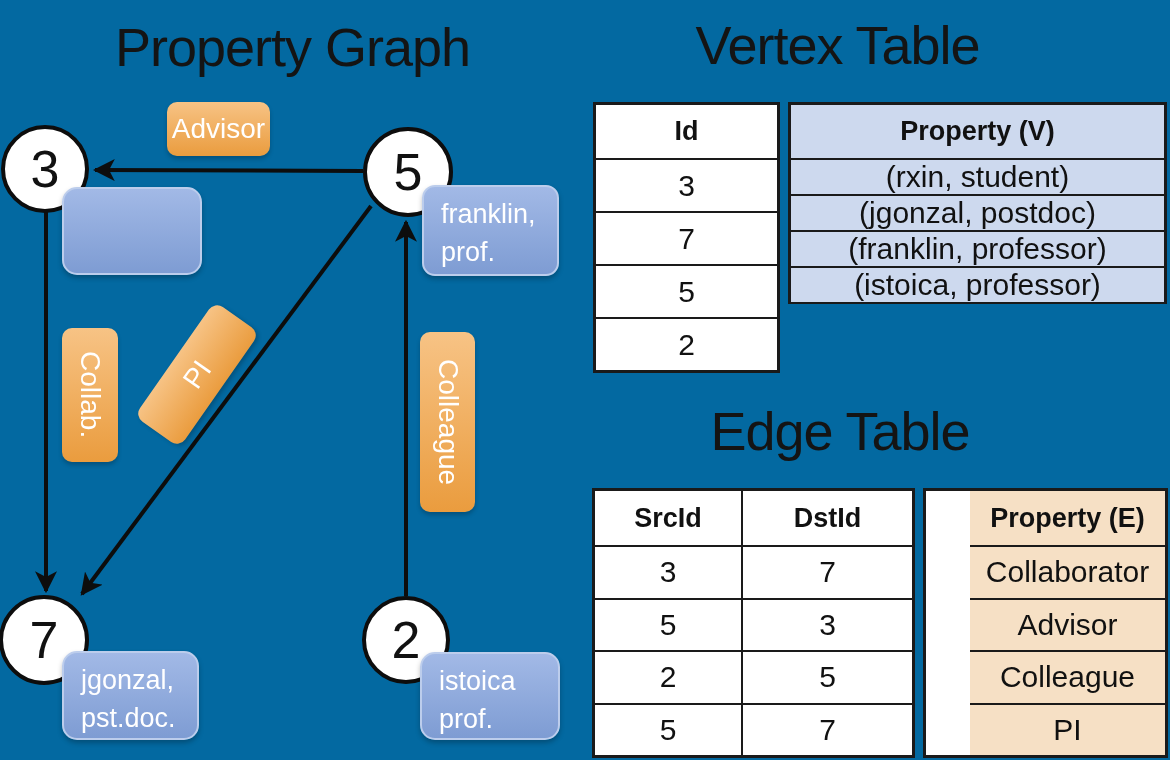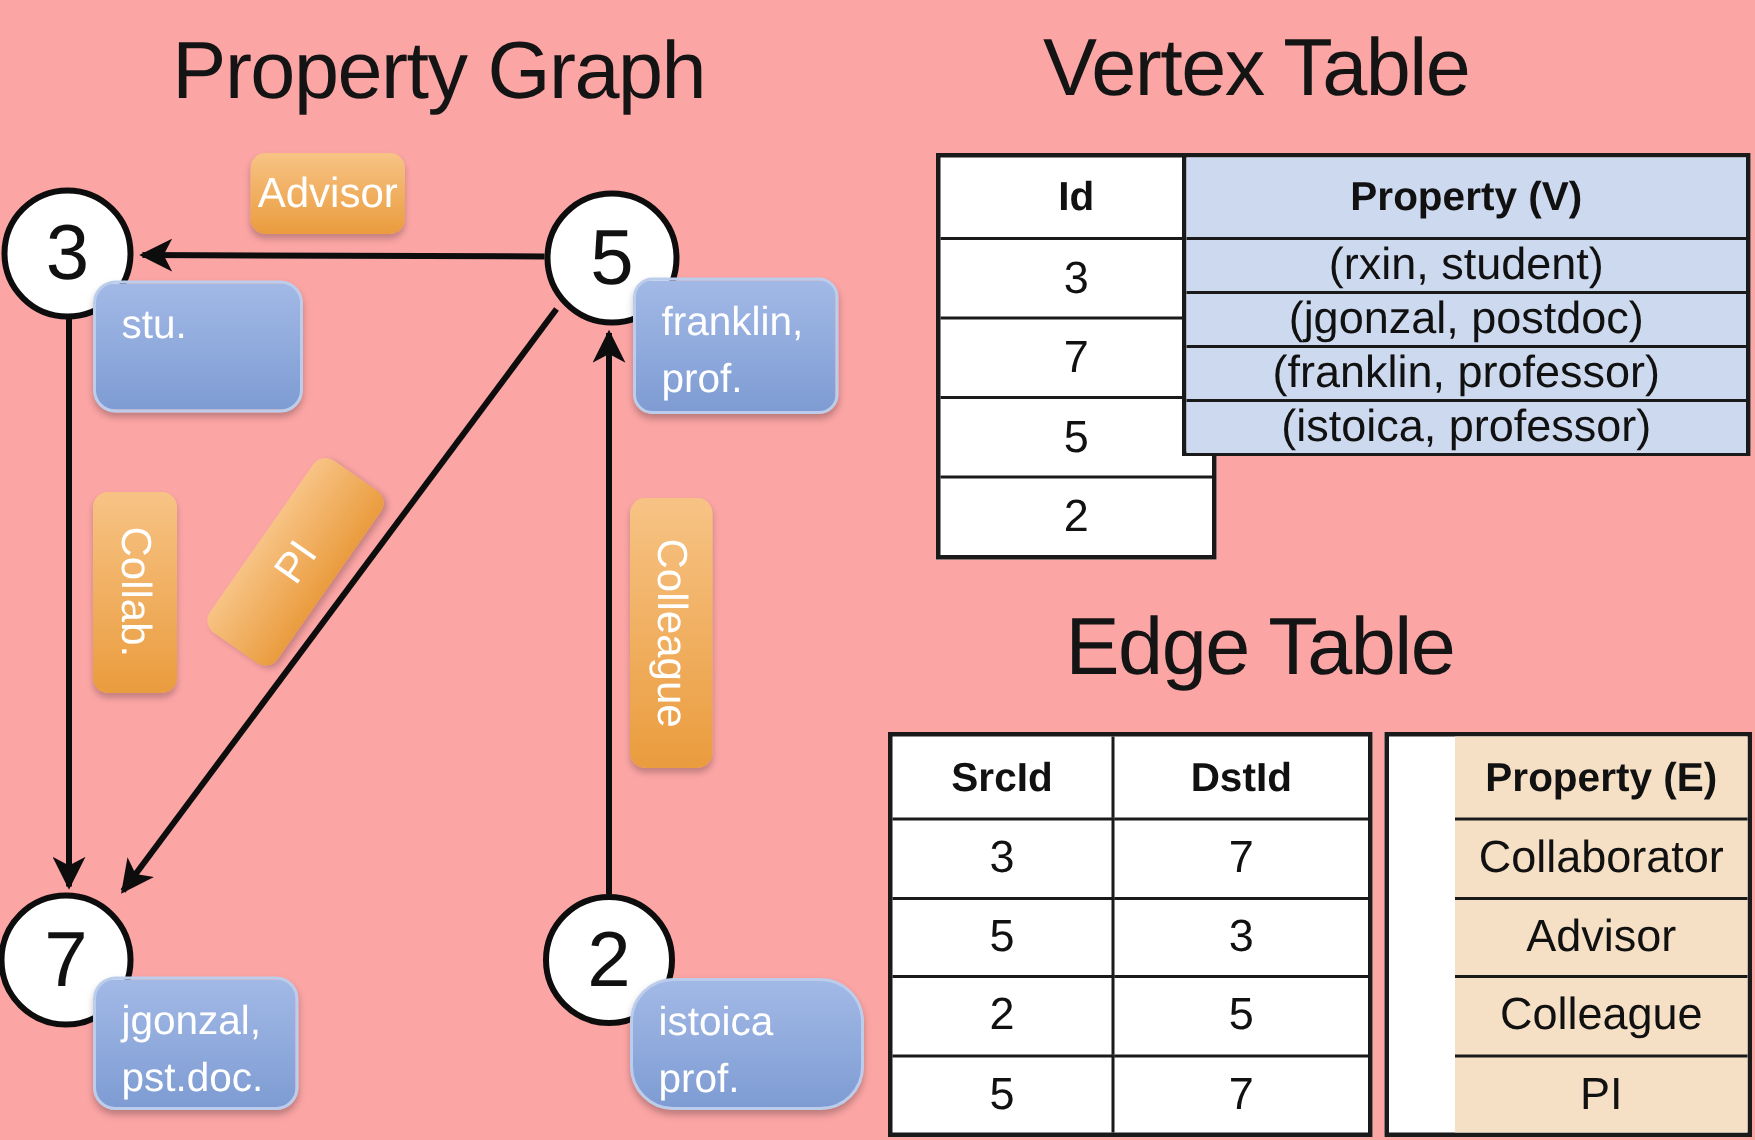--- a/index.html
+++ b/index.html
@@ -1,17 +1,17 @@
 <!DOCTYPE html>
 <html><head>
 <meta charset="utf-8">
 <style>
   html,body{margin:0;padding:0;background:#ffffff;}
   #stage{
-    position:relative;width:1170px;height:760px;background:#fca5a5;overflow:hidden;
+    position:relative;width:1170px;height:760px;background:#0369a1;overflow:hidden;
     font-family:"Liberation Sans","DejaVu Sans",sans-serif;color:#111;
   }
   
   .big-title{
     position:absolute;font-size:54px;font-weight:300;letter-spacing:-1px;
     color:#141414;text-align:center;white-space:nowrap;
   }
   #graph-title{left:0;top:16px;width:585px;}
   #vertex-title{left:585px;top:14px;width:505px;}
   #edge-title{left:585px;top:400px;width:510px;}
@@ -32,21 +32,21 @@
     position:absolute;border-radius:15px;box-sizing:border-box;
     background:linear-gradient(#a2b9e6,#7e9cd3);
     border:2px solid #bccdec;
     box-shadow:0 3px 5px rgba(0,0,0,0.25);
     color:#ffffff;font-size:27px;font-weight:300;line-height:1.42;
     padding:8px 6px 0 17px;
   }
   #prop-rxin{left:62px;top:187px;width:140px;height:88px;}
   #prop-franklin{left:422px;top:185px;width:137px;height:91px;border-radius:13px;}
   #prop-jgonzal{left:62px;top:651px;width:137px;height:89px;}
-  #prop-istoica{left:420px;top:652px;width:156px;height:88px;border-radius:29px;}
+  #prop-istoica{left:420px;top:652px;width:140px;height:88px;}
 
   .elabel{
     position:absolute;border-radius:10px;box-sizing:border-box;
     background:linear-gradient(#f7c385,#ea9c3e);
     box-shadow:0 3px 4px rgba(0,0,0,0.22);
     color:#ffffff;font-size:28px;font-weight:300;
     display:flex;align-items:center;justify-content:center;
   }
   #label-advisor{left:167px;top:102px;width:103px;height:54px;}
   #label-collab{left:62px;top:328px;width:56px;height:134px;writing-mode:vertical-rl;}
@@ -62,21 +62,21 @@
     border-top:2px solid #1a1a1a;
     display:flex;align-items:center;justify-content:center;
     font-size:30px;font-weight:300;color:#111;white-space:nowrap;
   }
   .tbl .cell.first{border-top:none;}
   .tbl .cell.hdr{font-size:27px;font-weight:bold;letter-spacing:0;}
   .tbl .cell.rborder{border-right:2px solid #1a1a1a;}
   .bluefill{background:#cdd9ee;}
   .tanfill{background:#f6e0c5;}
 
-  #vt-id{left:624px;top:102px;width:187px;height:271px;grid-template-rows:53px repeat(4,1fr);}
+  #vt-id{left:593px;top:102px;width:187px;height:271px;grid-template-rows:53px repeat(4,1fr);}
   #vt-prop{left:788px;top:102px;width:379px;height:202px;grid-template-rows:53px repeat(4,1fr);}
   #et-ids{left:592px;top:488px;width:323px;height:270px;grid-template-rows:54px repeat(4,1fr);grid-template-columns:148px 1fr;}
   #et-prop{left:923px;top:488px;width:245px;height:270px;grid-template-rows:54px repeat(4,1fr);padding-left:44px;}
 </style>
 </head>
 <body>
 
 <div id="stage">
 
   <div class="big-title" id="graph-title">Property Graph</div>
@@ -102,21 +102,20 @@
       <span>5</span>
     </div>
   <div class="gnode" id="node-7">
       <span>7</span>
     </div>
   <div class="gnode" id="node-2">
       <span>2</span>
     </div>
 
   <div class="vprop" id="prop-rxin">
-    <div>stu.</div>
   </div>
   <div class="vprop" id="prop-franklin">
     <div>franklin,</div>
     <div>prof.</div>
   </div>
   <div class="vprop" id="prop-jgonzal">
     <div>jgonzal,</div>
     <div>pst.doc.</div>
   </div>
   <div class="vprop" id="prop-istoica">

